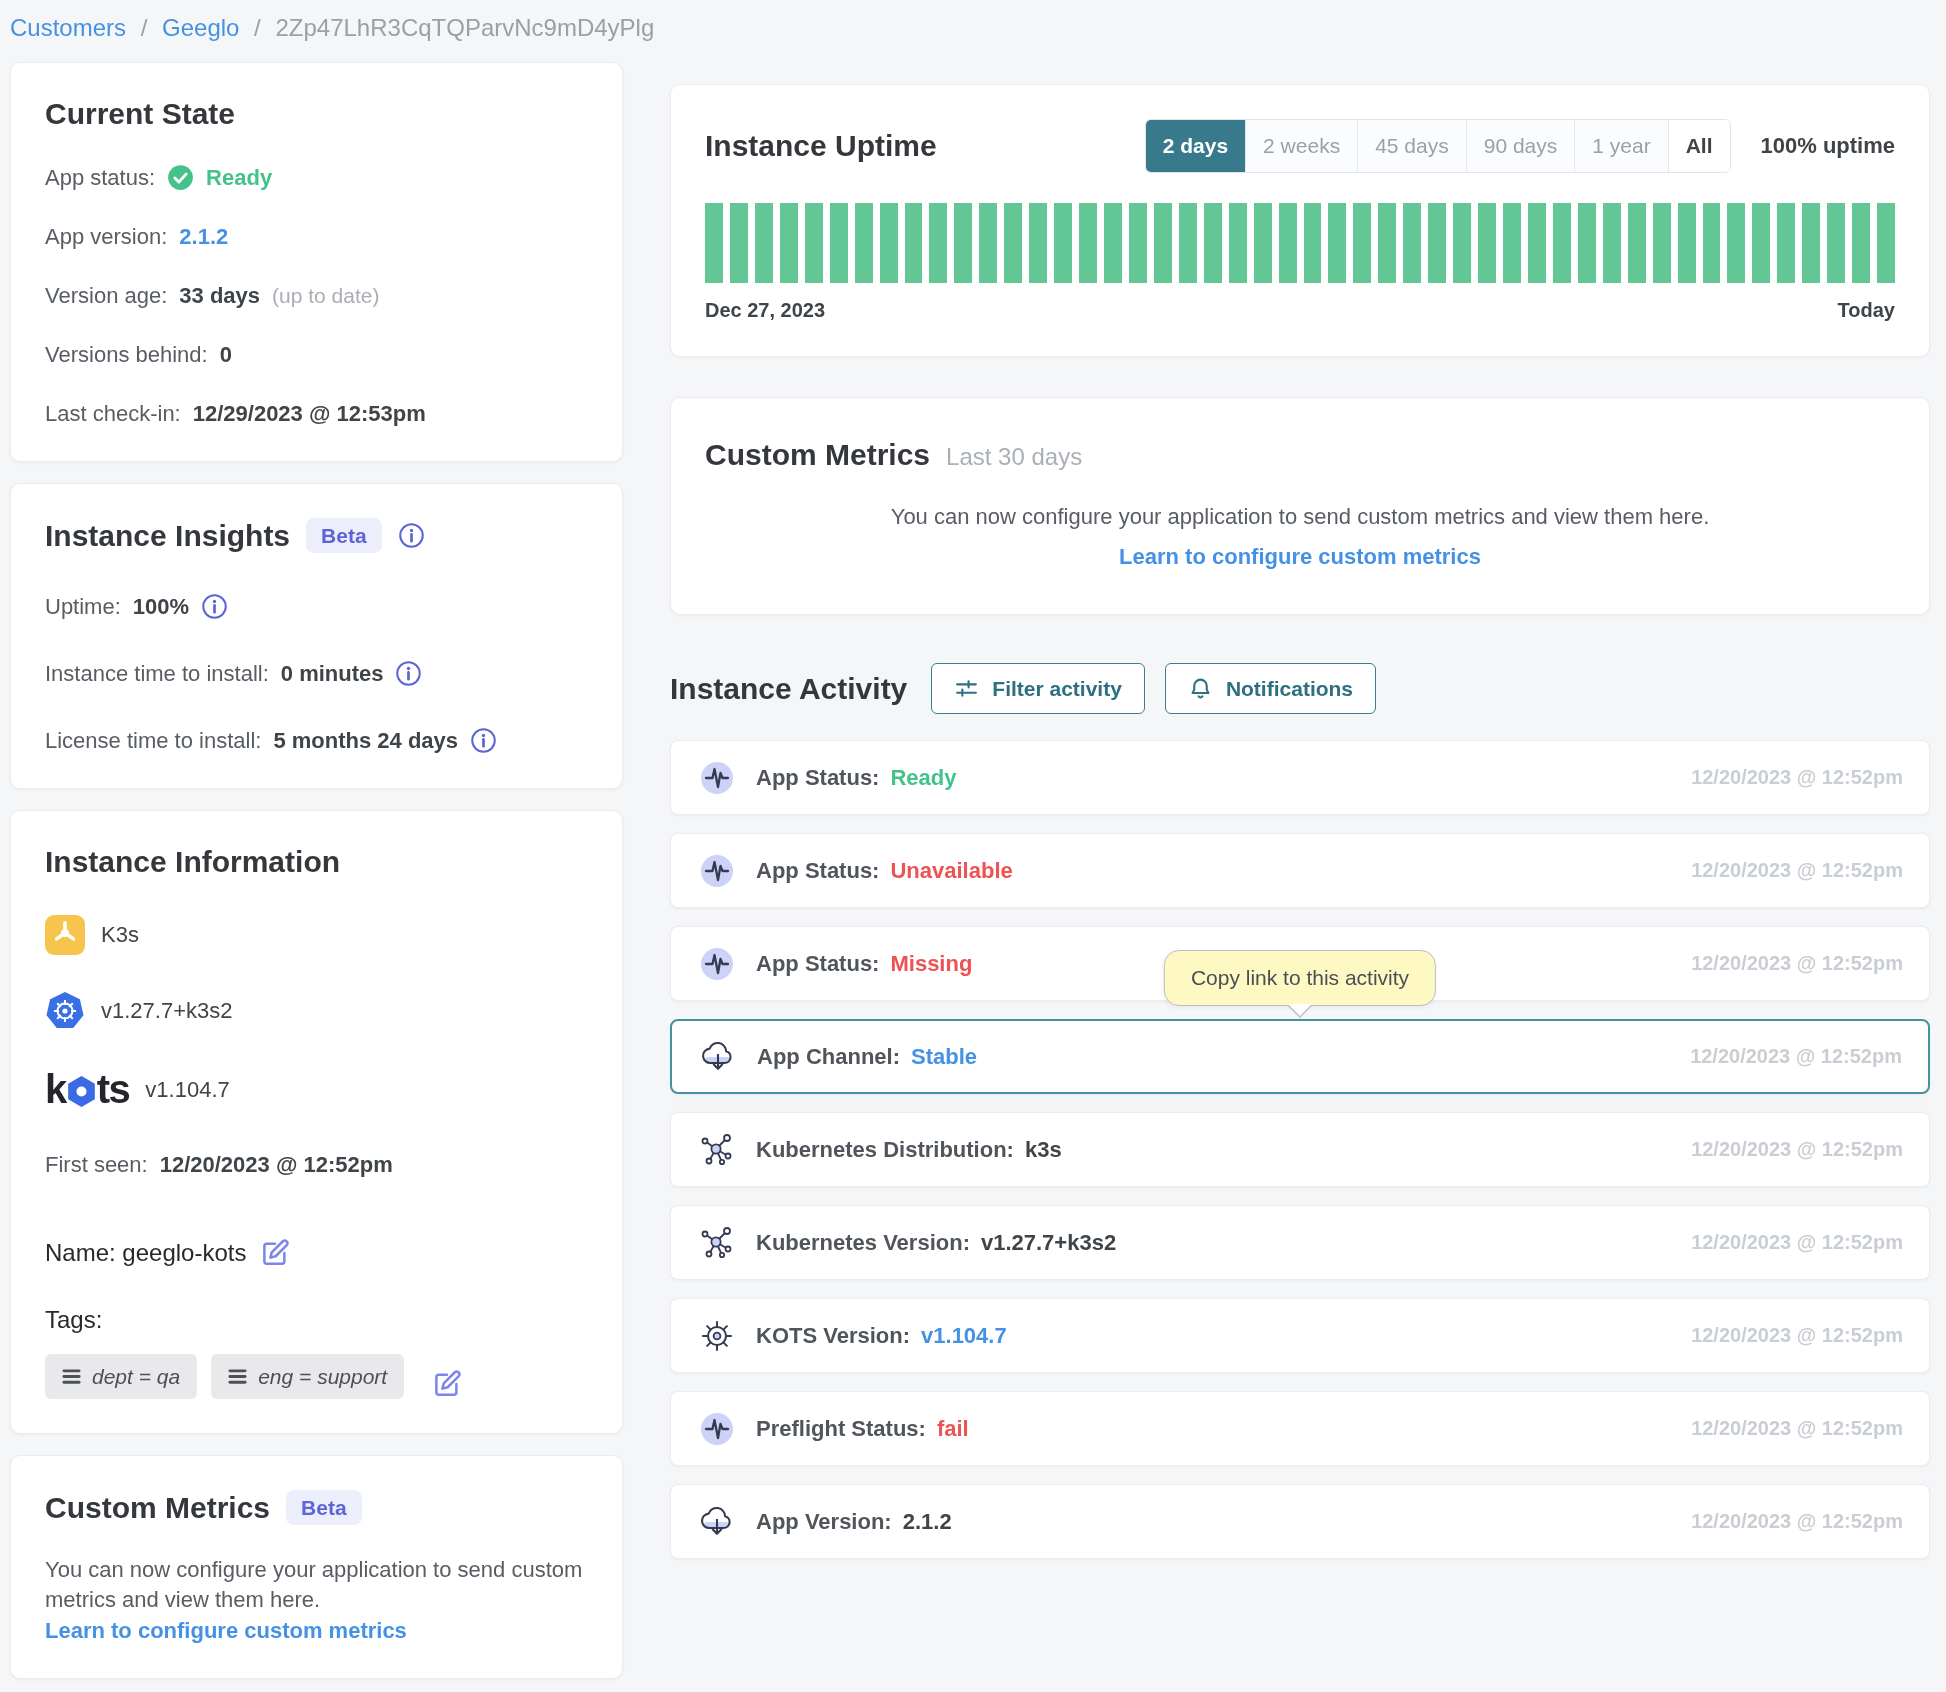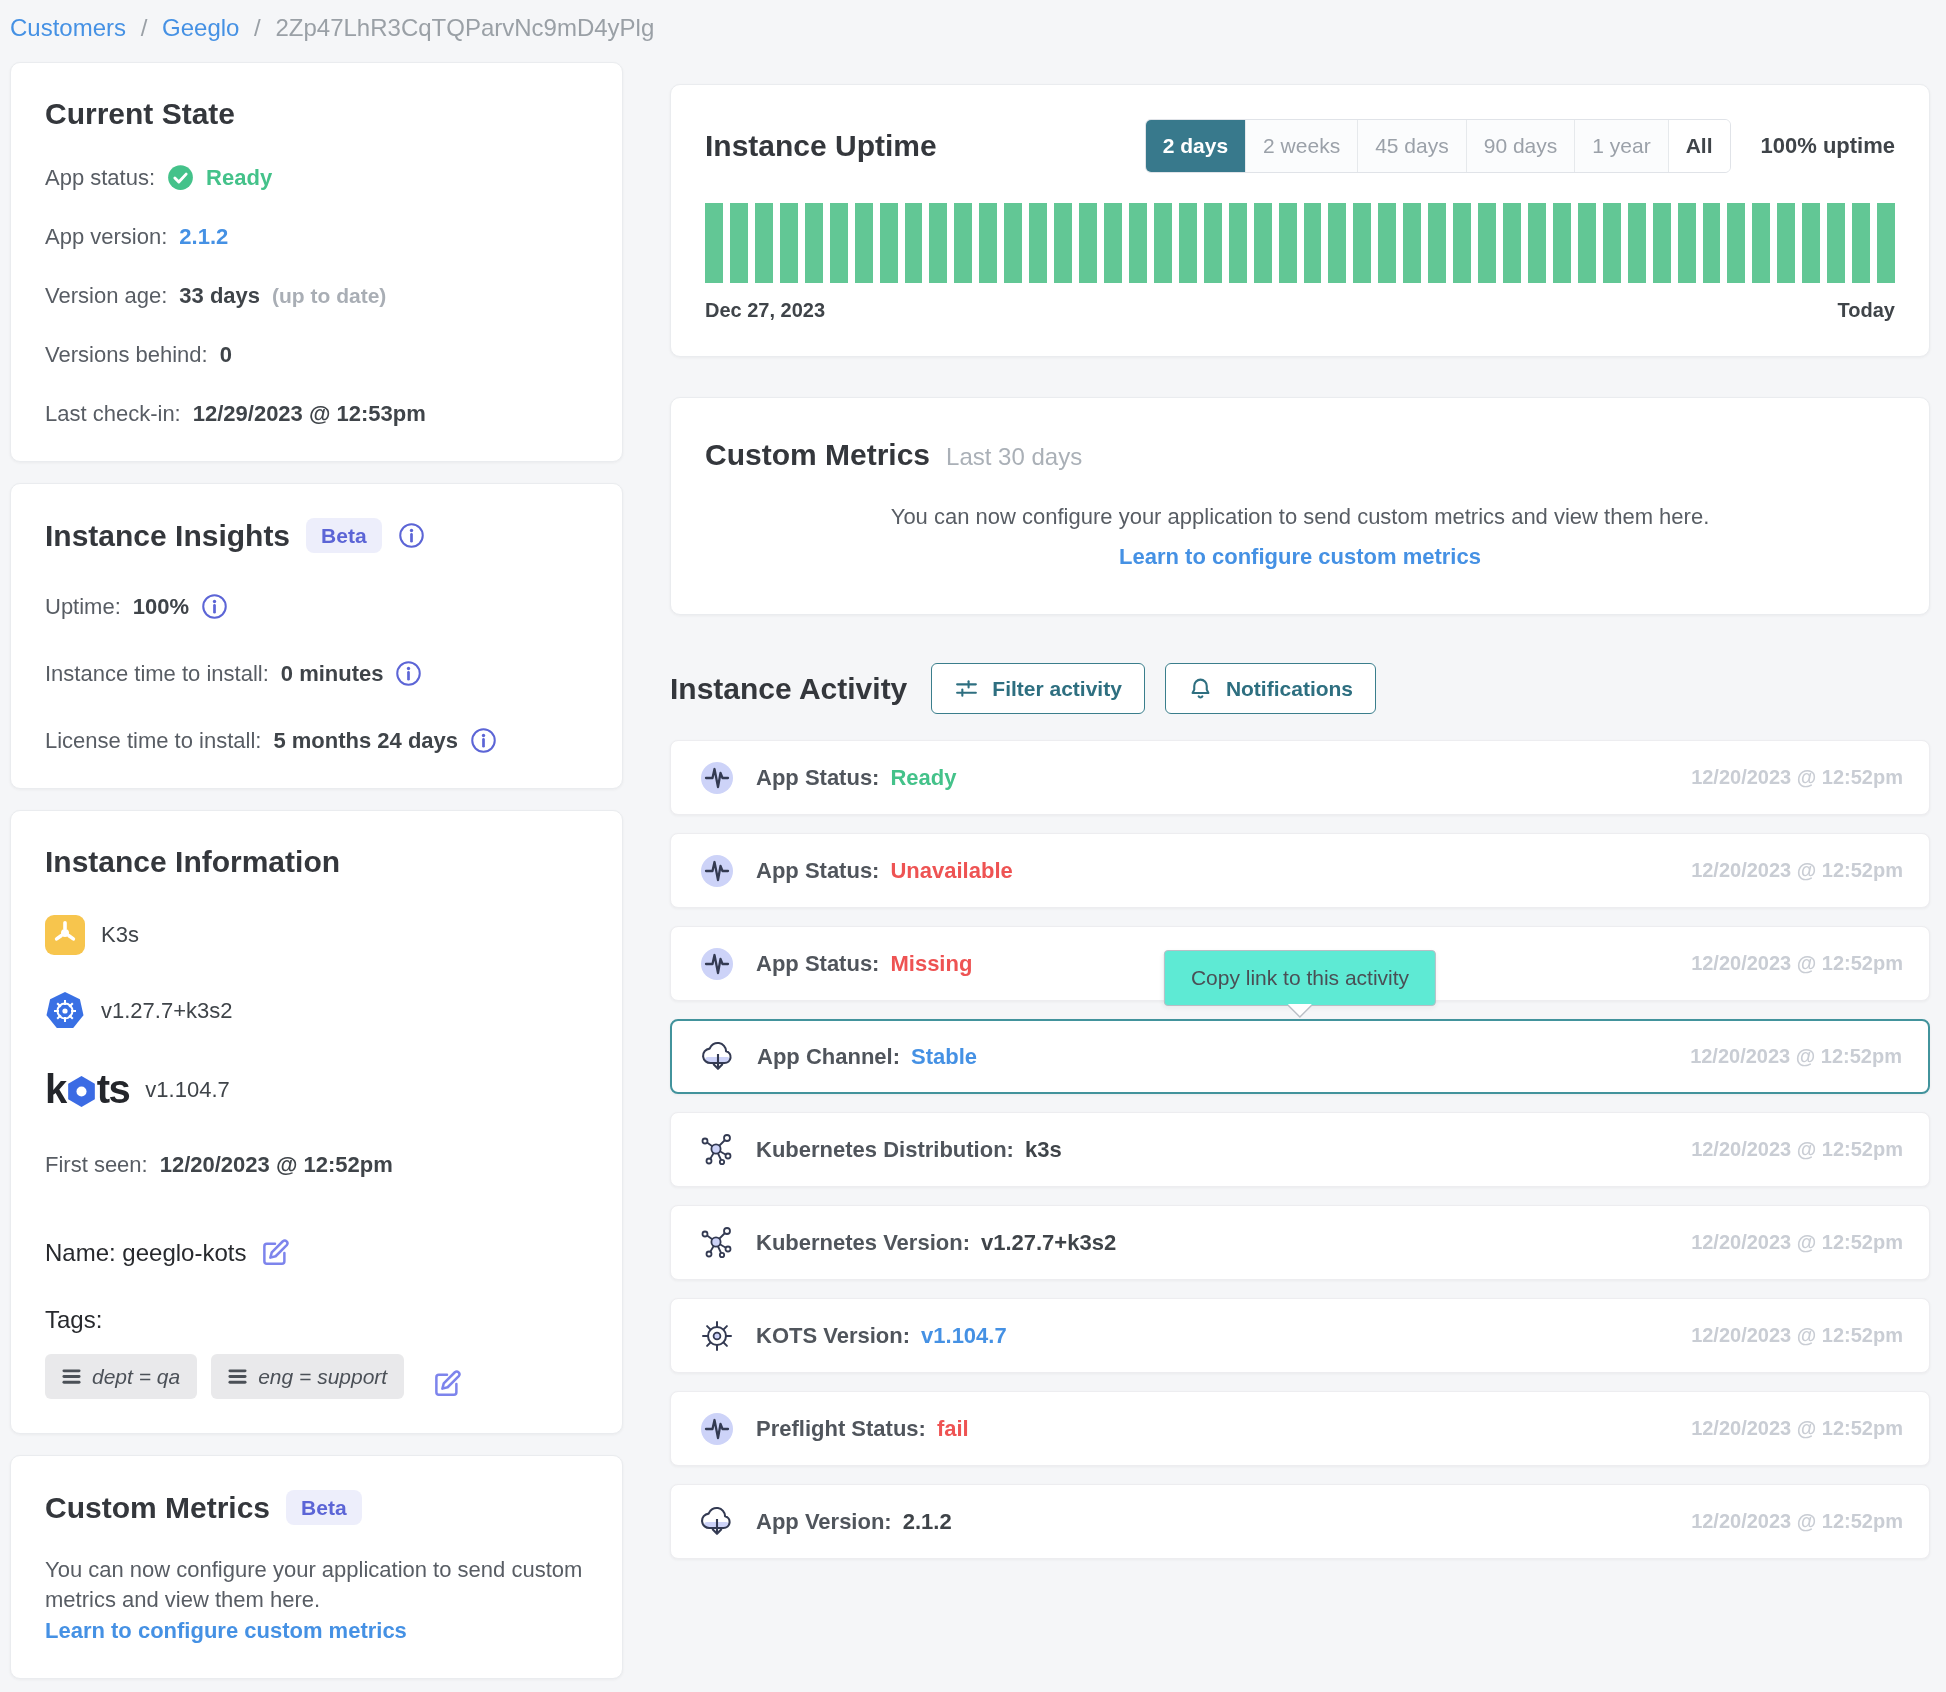--- a/index.html
+++ b/index.html
@@ -32,21 +32,21 @@
 
   
   .info-row { display: flex; align-items: center; gap: 12px; margin-top: 33px; font-size: 22px; color: #585d64; }
   .info-row.tall { margin-top: 40px; }
   .val-bold { color: #3f4449; font-weight: 700; }
   .val-link { color: #4591e4; font-weight: 600; cursor: pointer; }
   .val-green { color: #44c28a; font-weight: 600; }
   .val-red   { color: #ee5353; font-weight: 600; }
   .val-blue  { color: #4591e4; font-weight: 600; }
   .val-dark  { color: #3f4449; font-weight: 600; }
-  .note-gray { color: #a9aeb5; font-size: 21px; font-weight: bold; }
+  .note-gray { color: #a9aeb5; font-size: 21px; }
 
   .beta-badge {
     background: #edeefb; color: #5c65d6; font-size: 21px; font-weight: 600;
     padding: 7px 15px; border-radius: 8px; line-height: 1;
   }
   .icon-info { width: 27px; height: 27px; flex-shrink: 0; cursor: pointer; }
   .icon-check { width: 27px; height: 27px; flex-shrink: 0; }
   .icon-edit { width: 30px; height: 30px; cursor: pointer; }
 
   
@@ -116,21 +116,21 @@
   }
   .act-row.selected { border: 2px solid #42939c; }
   .row-icon { width: 40px; height: 40px; flex-shrink: 0; }
   .act-label { margin-left: 19px; font-size: 22px; font-weight: 700; color: #50555c; }
   .act-value { margin-left: 11px; font-size: 22px; }
   .act-time { margin-left: auto; font-size: 20px; font-weight: 600; color: #c9cdd4; }
 
   .row-wrap { position: relative; }
   .tooltip {
     position: absolute; bottom: calc(100% + 13px); left: 50%; transform: translateX(-50%);
-    background: #5eead4; border: 1px solid #b9bec5; border-radius: 4px;
+    background: #fef9c3; border: 1px solid #b9bec5; border-radius: 15px;
     padding: 15px 26px; font-size: 21px; color: #4a4f55; white-space: nowrap;
     box-shadow: 0 2px 5px rgba(30,35,40,.06);
     z-index: 5;
   }
   .tooltip::before {
     content: ""; position: absolute; left: 50%; transform: translateX(-50%);
     bottom: -13px; border: 13px solid transparent; border-bottom: none;
     border-top-color: #b9bec5;
   }
   .tooltip::after {

